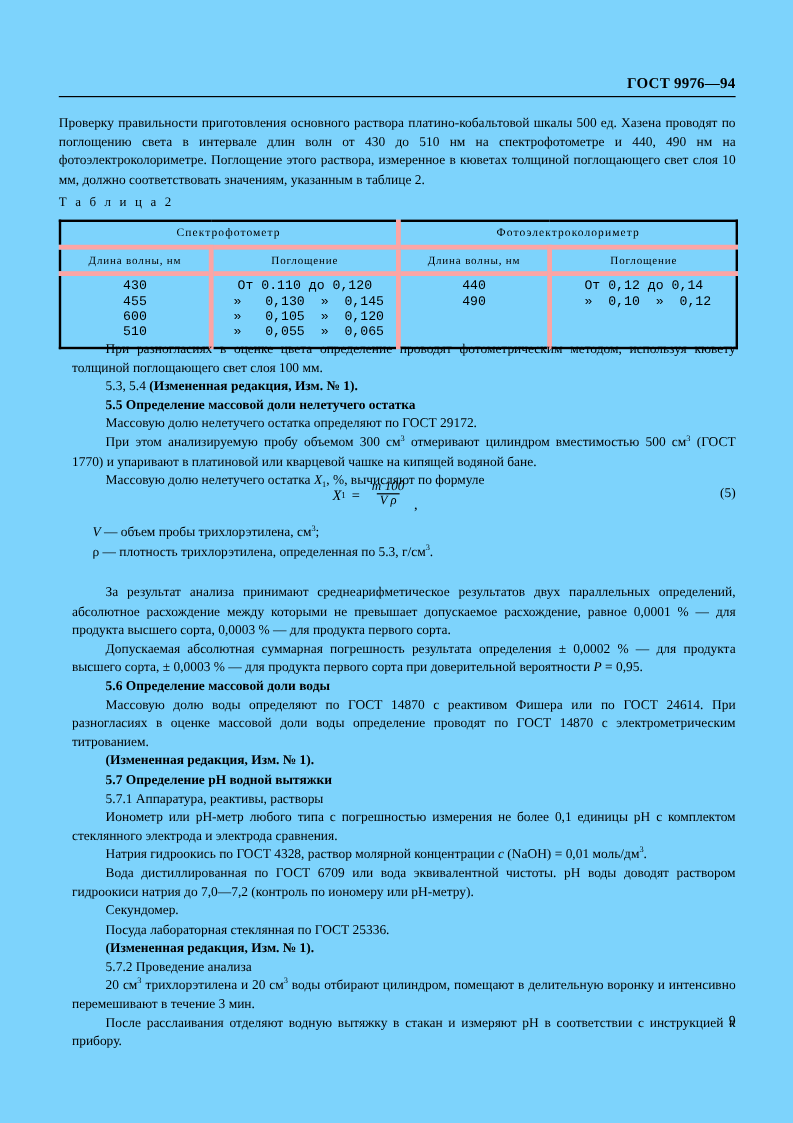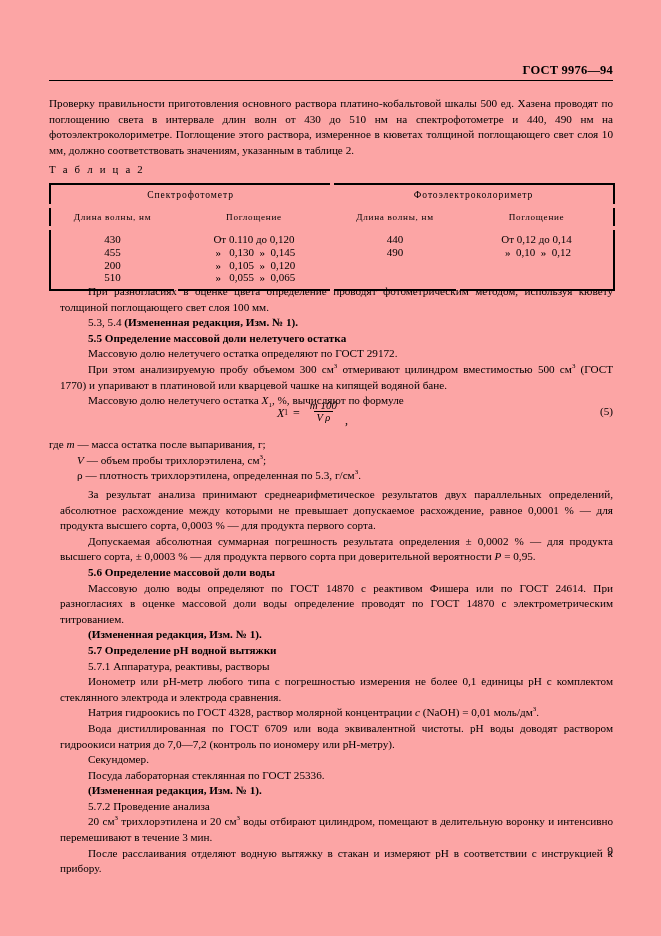--- a/index.html
+++ b/index.html
@@ -8,21 +8,21 @@
     background: #ffffff;
   }
   body {
     font-family: "Liberation Serif", "DejaVu Serif", serif;
     color: #000000;
   }
   .page {
     position: relative;
     width: 661px;
     height: 936px;
-    background: #fca5a5;
+    background: #7dd3fc;
     overflow: hidden;
     box-sizing: border-box;
   }
   .content {
     position: absolute;
     left: 49px;
     top: 0;
     width: 564px;
     height: 936px;
   }
@@ -126,20 +126,21 @@
     vertical-align: middle;
     border-bottom: 2px solid #000;
   }
   table.data td.cell {
     height: 56px;
     vertical-align: top;
     text-align: center;
     font-size: 11px;
     line-height: 12.8px;
     padding-top: 3px;
+    font-family: Liberation Mono, monospace;
   }
   .cellline {
     white-space: pre;
     display: block;
     font-size: 11px;
     line-height: 12.8px;
   }
   .tbl-outer-top {
     border-top: 2px solid #000 !important;
   }
@@ -251,21 +252,21 @@
             <th class="colhd">Поглощение</th>
             <th class="colhd vsplit">Длина волны, нм</th>
             <th class="colhd tbl-outer-right">Поглощение</th>
           </tr>
         </thead>
         <tbody>
           <tr>
             <td class="cell tbl-outer-left tbl-outer-bottom">
               <span class="cellline">430</span>
               <span class="cellline">455</span>
-              <span class="cellline">200</span>
+              <span class="cellline">600</span>
               <span class="cellline">510</span>
             </td>
             <td class="cell tbl-outer-bottom">
               <span class="cellline">От 0.110 до 0,120</span>
               <span class="cellline"> »   0,130  »  0,145</span>
               <span class="cellline"> »   0,105  »  0,120</span>
               <span class="cellline"> »   0,055  »  0,065</span>
             </td>
             <td class="cell vsplit tbl-outer-bottom">
               <span class="cellline">440</span>
@@ -297,21 +298,20 @@
         <span class="frac">
           <span class="num i">m 100</span>
           <span class="den i">V ρ</span>
         </span>
         <span style="margin-left:3px;align-self:flex-end;padding-bottom:2px;">,</span>
       </div>
       <span class="eqno">(5)</span>
     </div>
 
     <div class="defs">
-      <div class="dl"><span>где </span><span class="i">m</span><span> — масса остатка после выпаривания, г;</span></div>
       <div class="dl pad"><span class="i">V</span><span> — объем пробы трихлорэтилена, см</span><sup>3</sup><span>;</span></div>
       <div class="dl pad"><span>ρ</span><span> — плотность трихлорэтилена, определенная по 5.3, г/см</span><sup>3</sup><span>.</span></div>
     </div>
 
     <div class="body-block" style="top:487px;">
       <p class="just ind">За результат анализа принимают среднеарифметическое результатов двух параллельных определений, абсолютное расхождение между которыми не превышает допускаемое расхождение, равное 0,0001 % — для продукта высшего сорта, 0,0003 % — для продукта первого сорта.</p>
       <p class="just ind"><span>Допускаемая абсолютная суммарная погрешность результата определения ± 0,0002 % — для продукта высшего сорта, ± 0,0003 % — для продукта первого сорта при доверительной вероятности </span><span class="i">P</span><span> = 0,95.</span></p>
       <p class="just ind b">5.6  Определение массовой доли воды</p>
       <p class="just ind">Массовую долю воды определяют по ГОСТ 14870 с реактивом Фишера или по ГОСТ 24614. При разногласиях в оценке массовой доли воды определение проводят по ГОСТ 14870 с электрометрическим титрованием.</p>
       <p class="just ind b">(Измененная редакция, Изм. № 1).</p>

